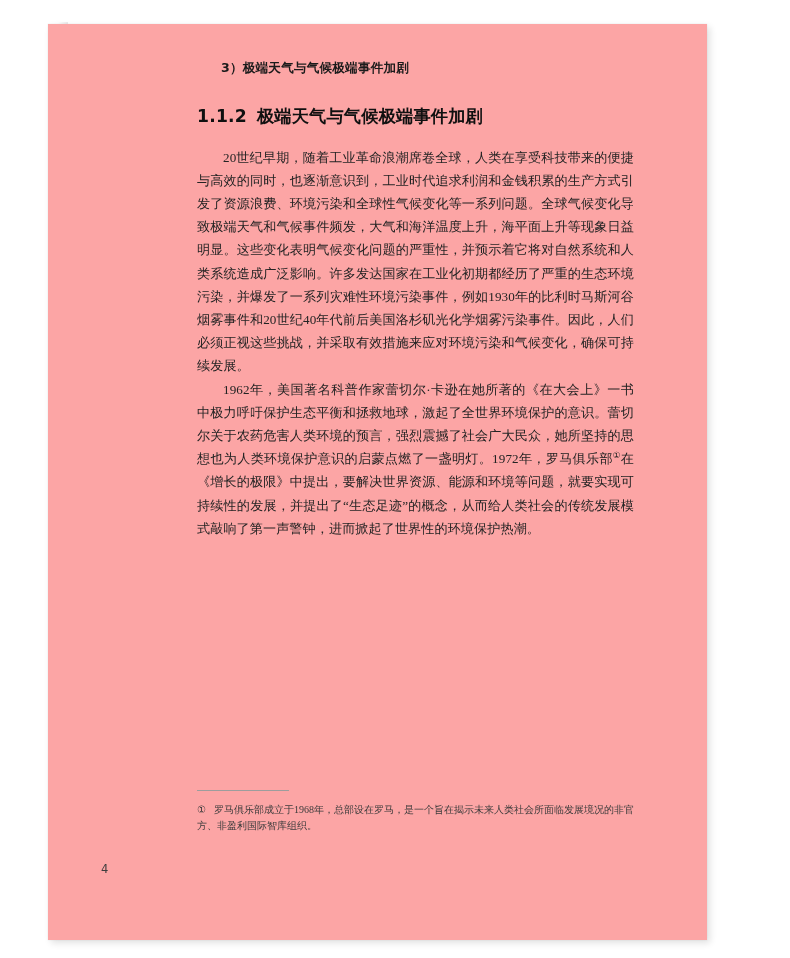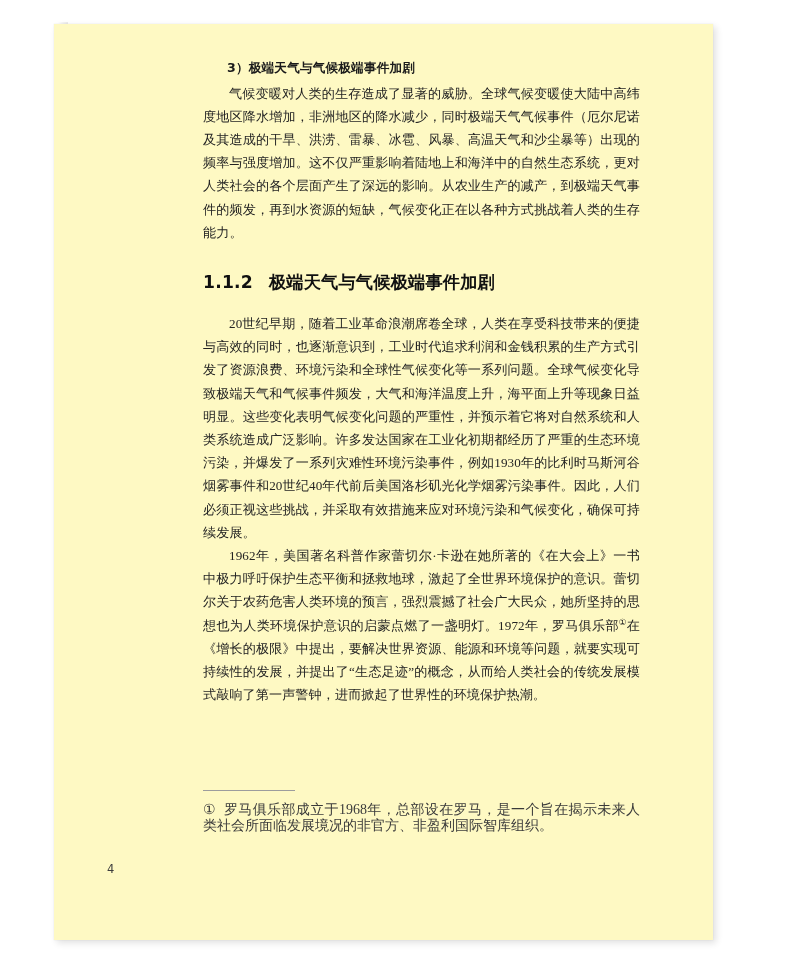--- a/index.html
+++ b/index.html
@@ -29,25 +29,25 @@
     top: 22px;
     width: 10px;
     height: 916px;
     background: linear-gradient(to right, rgba(0,0,0,0.00), rgba(0,0,0,0.085));
     pointer-events: none;
   }
 
   
   .page {
     position: absolute;
-    left: 54px;
+    left: 48px;
     top: 24px;
     width: 659px;
     height: 916px;
-    background: #fef9c3;
+    background: #fca5a5;
     box-shadow: 3px 3px 7px rgba(0,0,0,0.12), 0 0 0 0.5px rgba(0,0,0,0.045);
   }
 
   .page-inner {
     position: absolute;
     left: 0;
     top: 0;
     width: 659px;
     height: 916px;
   }
@@ -84,37 +84,37 @@
 
   .h2 {
     font-family: "DejaVu Sans", "Liberation Sans", sans-serif;
     font-weight: bold;
     font-size: 17.2px;
     color: #101010;
     margin: 26px 0 18px 0;
     line-height: 1.4;
     letter-spacing: 0.2px;
   }
-  .h2 .num { margin-right: 16px; }
+  .h2 .num { margin-right: 10px; }
 
   
   .footnote-zone {
     position: absolute;
     left: 149px;
     top: 766px;
     width: 437px;
   }
   .footnote-rule {
     width: 92px;
     height: 0;
     border-top: 1px solid #9d9d9d;
     margin: 0 0 11px 0;
   }
   .footnote {
-    font-size: 14px;
+    font-size: 10.0px;
     line-height: 16.2px;
     color: #3b3b3b;
     text-align: justify;
     margin: 0;
     font-family: "Liberation Serif", "DejaVu Serif", serif;
   }
   .footnote .mark {
     margin-right: 8px;
   }
 
@@ -140,21 +140,20 @@
 
   <div class="gutter-shadow"></div>
 
   <div class="page">
     <div class="page-inner">
 
       <div class="textcol">
 
         <h3 class="h3">3）极端天气与气候极端事件加剧</h3>
 
-        <p class="body">气候变暖对人类的生存造成了显著的威胁。全球气候变暖使大陆中高纬度地区降水增加，非洲地区的降水减少，同时极端天气气候事件（厄尔尼诺及其造成的干旱、洪涝、雷暴、冰雹、风暴、高温天气和沙尘暴等）出现的频率与强度增加。这不仅严重影响着陆地上和海洋中的自然生态系统，更对人类社会的各个层面产生了深远的影响。从农业生产的减产，到极端天气事件的频发，再到水资源的短缺，气候变化正在以各种方式挑战着人类的生存能力。</p>
 
         <h2 class="h2">
           <span class="num">1.1.2</span><span>极端天气与气候极端事件加剧</span>
         </h2>
 
         <p class="body">20世纪早期，随着工业革命浪潮席卷全球，人类在享受科技带来的便捷与高效的同时，也逐渐意识到，工业时代追求利润和金钱积累的生产方式引发了资源浪费、环境污染和全球性气候变化等一系列问题。全球气候变化导致极端天气和气候事件频发，大气和海洋温度上升，海平面上升等现象日益明显。这些变化表明气候变化问题的严重性，并预示着它将对自然系统和人类系统造成广泛影响。许多发达国家在工业化初期都经历了严重的生态环境污染，并爆发了一系列灾难性环境污染事件，例如1930年的比利时马斯河谷烟雾事件和20世纪40年代前后美国洛杉矶光化学烟雾污染事件。因此，人们必须正视这些挑战，并采取有效措施来应对环境污染和气候变化，确保可持续发展。</p>
 
         <p class="body"><span>1962年，美国著名科普作家蕾切尔·卡逊在她所著的《在大会上》一书中极力呼吁保护生态平衡和拯救地球，激起了全世界环境保护的意识。蕾切尔关于农药危害人类环境的预言，强烈震撼了社会广大民众，她所坚持的思想也为人类环境保护意识的启蒙点燃了一盏明灯。1972年，罗马俱乐部</span><sup class="fn">①</sup><span>在《增长的极限》中提出，要解决世界资源、能源和环境等问题，就要实现可持续性的发展，并提出了“生态足迹”的概念，从而给人类社会的传统发展模式敲响了第一声警钟，进而掀起了世界性的环境保护热潮。</span></p>
 
 

